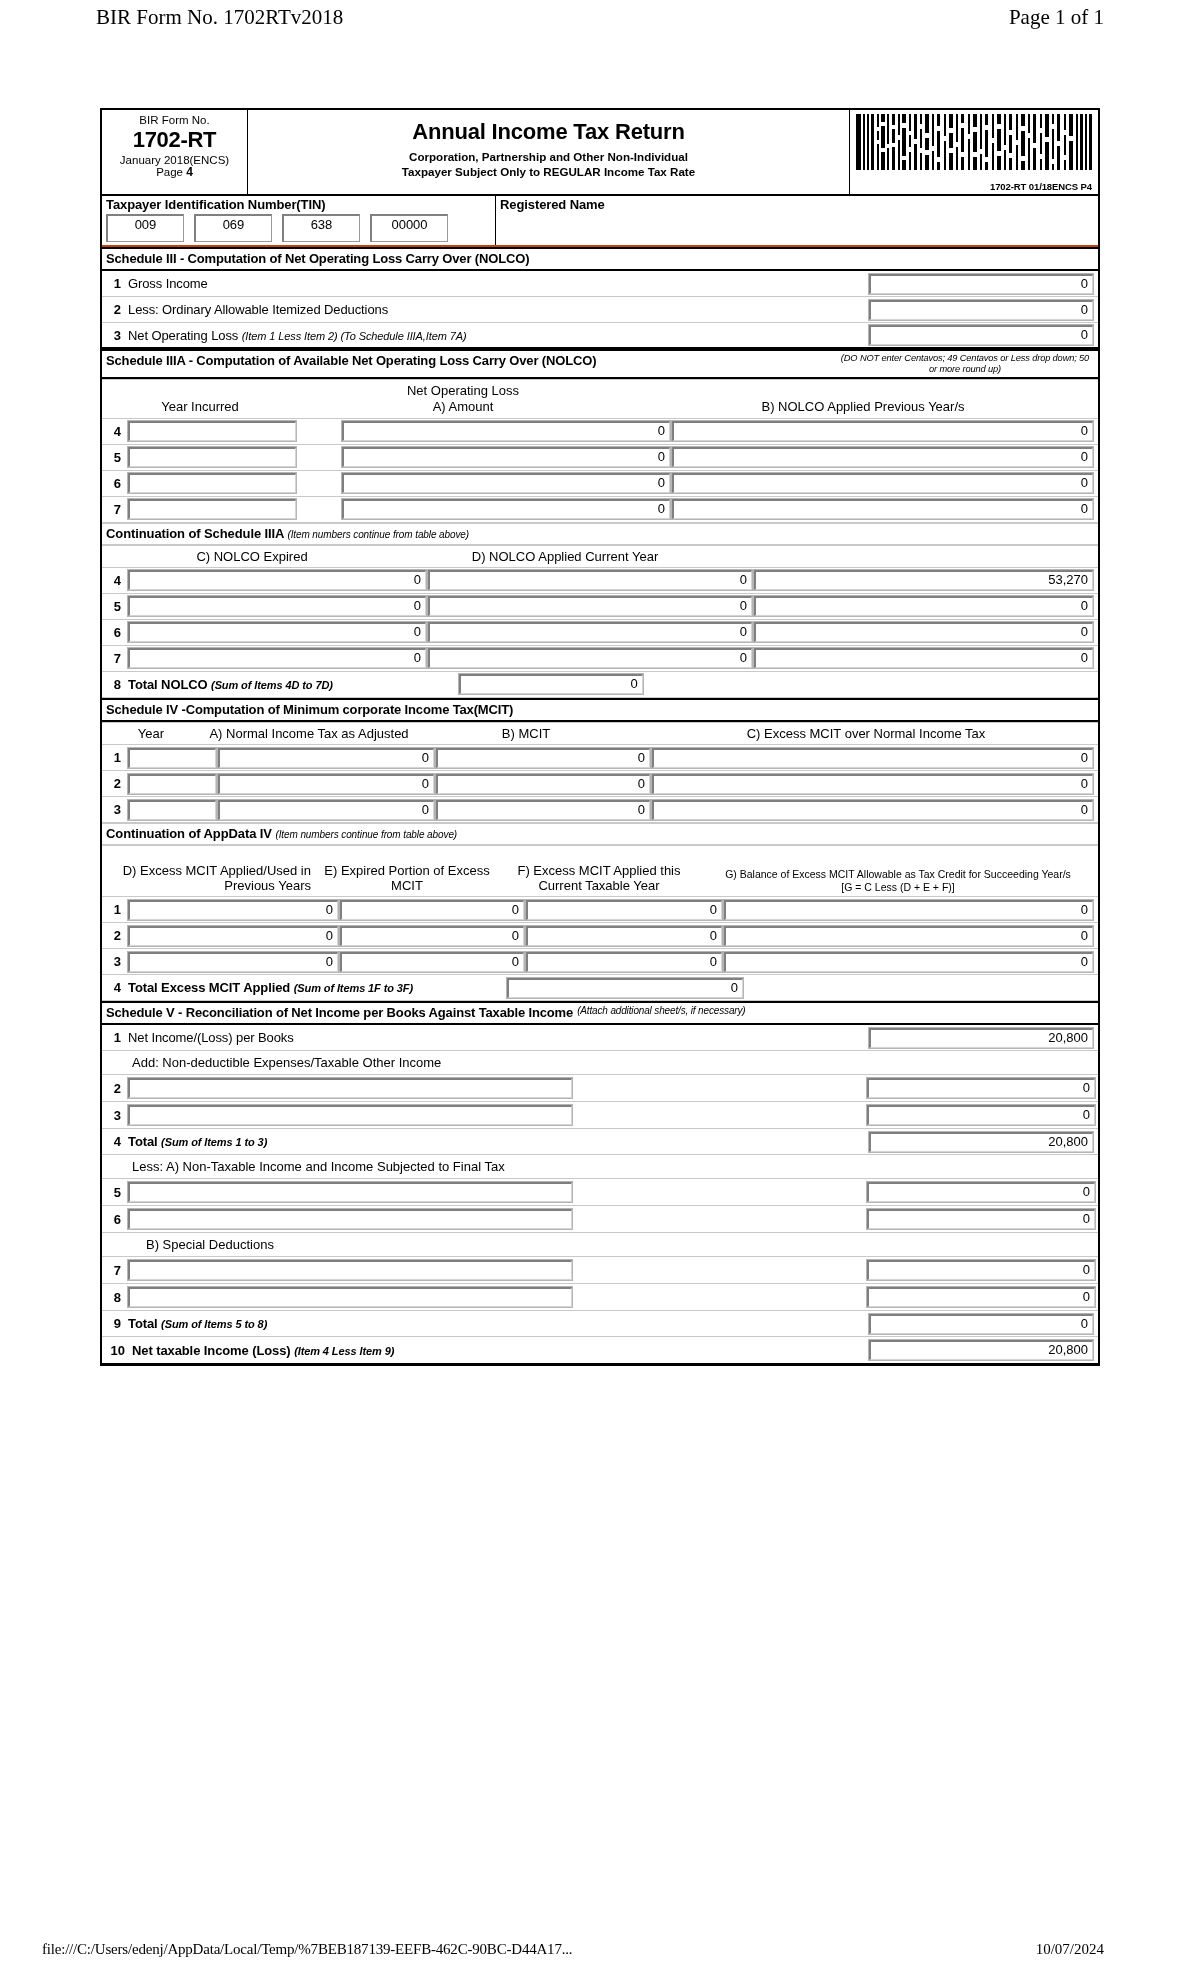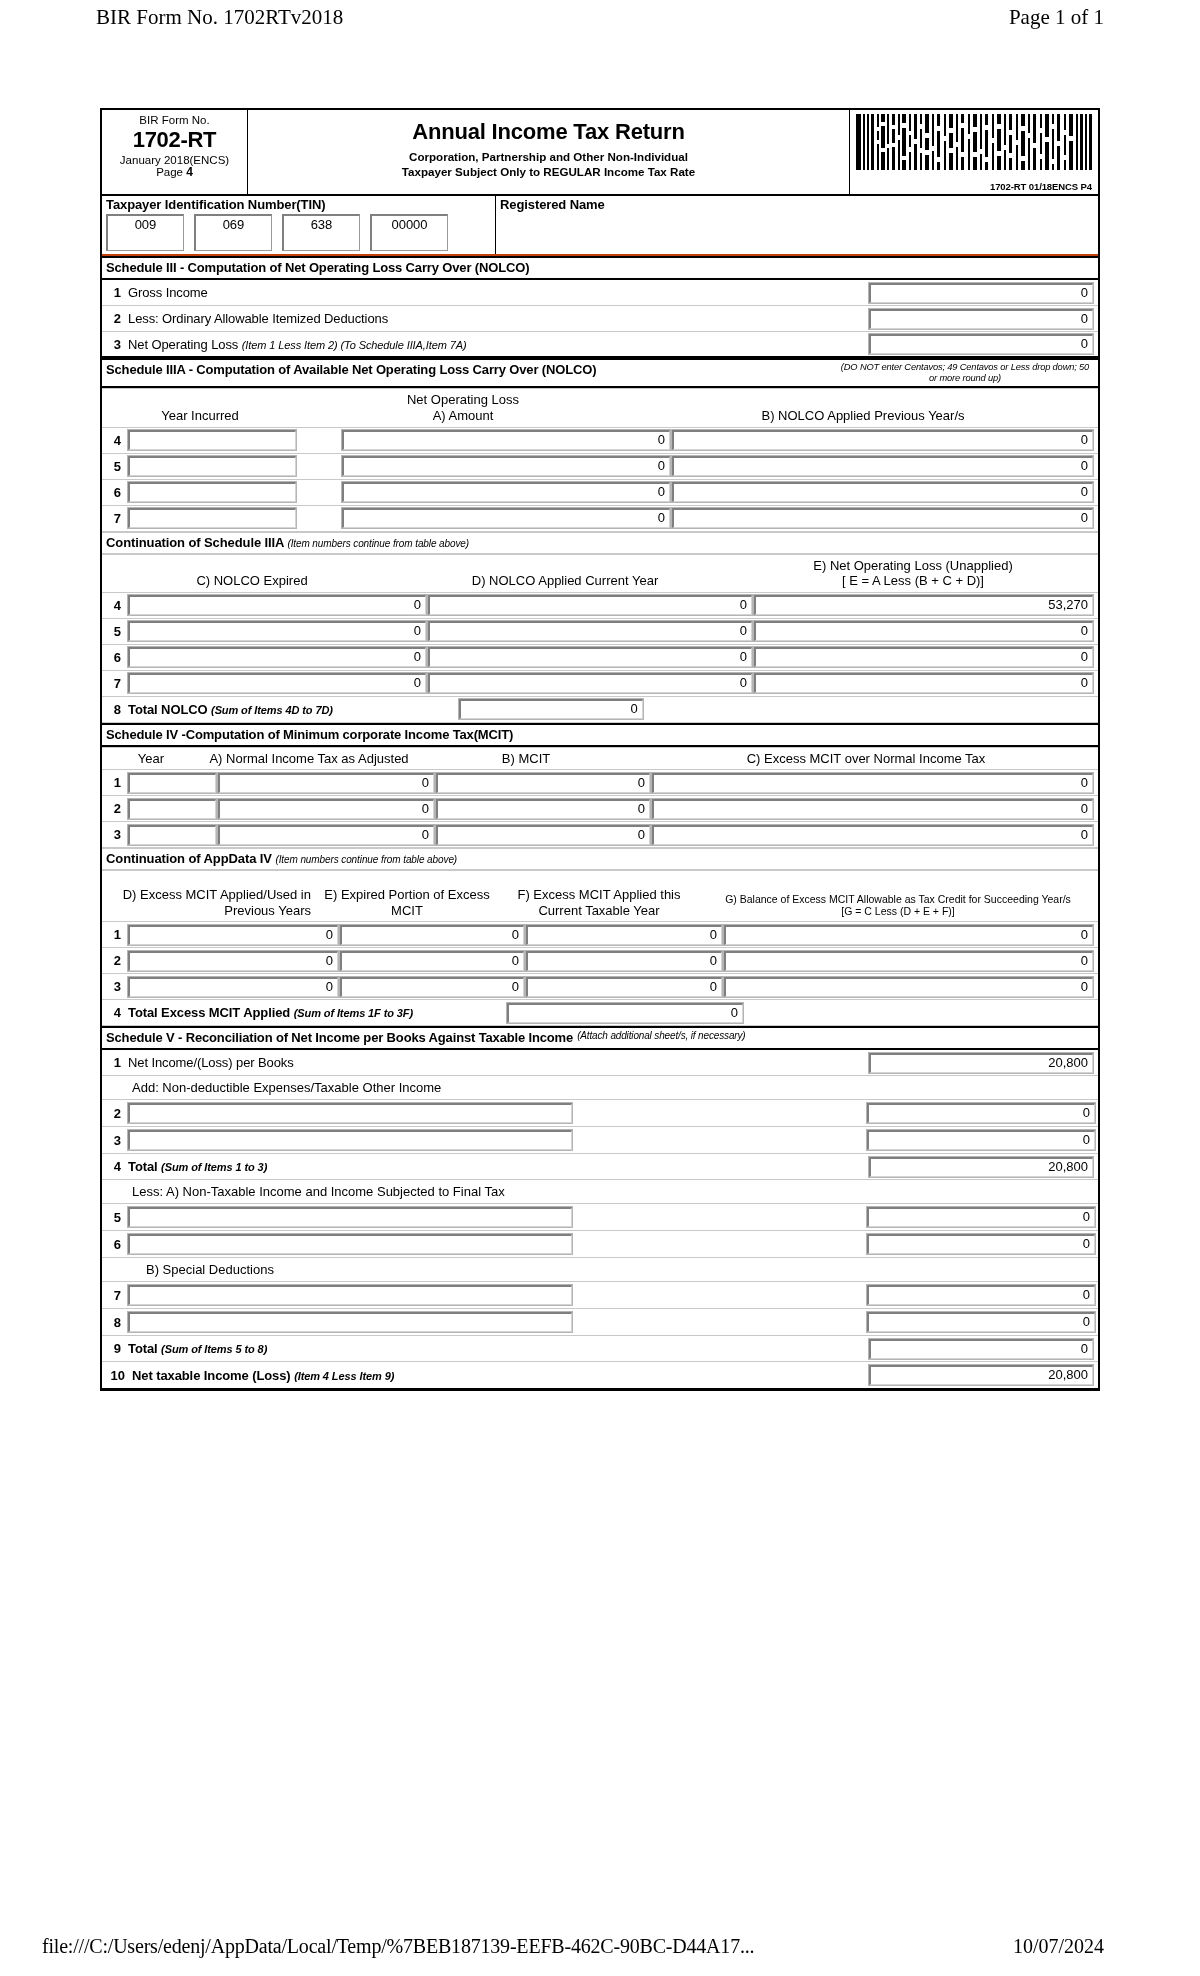--- a/index.html
+++ b/index.html
@@ -15,21 +15,21 @@
 
   
   .print-head, .print-foot {
     position:absolute; left:0; width:1200px;
     font-family:"Liberation Serif", serif;
     font-size:21px;
     display:flex; justify-content:space-between;
     padding:0 96px;
   }
   .print-head { top:5px; }
-  .print-foot { bottom:18px; font-size:20px;padding-left:42px; }
+  .print-foot { bottom:18px; font-size:15px;padding-left:42px; }
   .print-foot .pf-url { letter-spacing:-0.2px; }
 
   
   .sheet {
     position:absolute;
     left:100px; top:96px;
     width:1000px;
     margin-top:12px;
   }
 
@@ -78,21 +78,21 @@
     font-size:9.5px; font-weight:bold; letter-spacing:-0.1px;
   }
 
   
   .tinrow { display:flex; border-bottom:2px solid #c2410c; }
   .tin-left { width:394px; border-right:1px solid #000; padding:1px 0 3px 4px; }
   .tin-right { flex:1; padding:1px 0 3px 4px; }
   .fieldlabel { font-size:13px; font-weight:bold; letter-spacing:-0.1px; }
   .tin-boxes { display:flex; gap:10px; margin-top:2px; }
   .tin-box {
-    width:78px; height:37px;
+    width:78px; height:28px;
     border:1px solid #9a9a9a;
     border-top:2px solid #808080;
     border-left:2px solid #808080;
     background:#fff;
     text-align:center;
     font-size:13px;
     line-height:17px;
   }
   .name-box {
     height:19px;
@@ -451,24 +451,20 @@
     </div>
 
     <div class="cont">
       <span>Continuation of Schedule IIIA</span>
       <i>(Item numbers continue from table above)</i>
     </div>
 
     <div class="colhead">
       <div class="c t3b-c1">C) NOLCO Expired</div>
       <div class="c t3b-c2">D) NOLCO Applied Current Year</div>
-      <div class="c t3b-c3 stack">
-        <div>E) Net Operating Loss (Unapplied)</div>
-        <div>[ E = A Less (B + C + D)]</div>
-      </div>
     </div>
 
     <div class="datarow">
       <span class="num">4</span>
       <span class="cell" style="width:300px">
           <span class="inp" style="display:block">0</span>
         </span>
       <span class="cell" style="width:326px">
           <span class="inp" style="display:block">0</span>
         </span>

